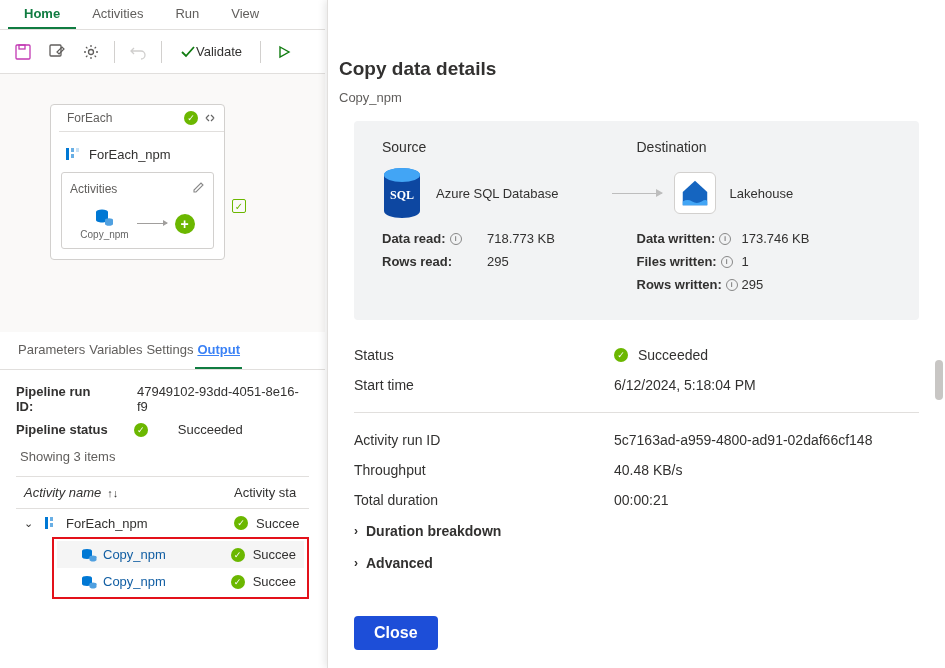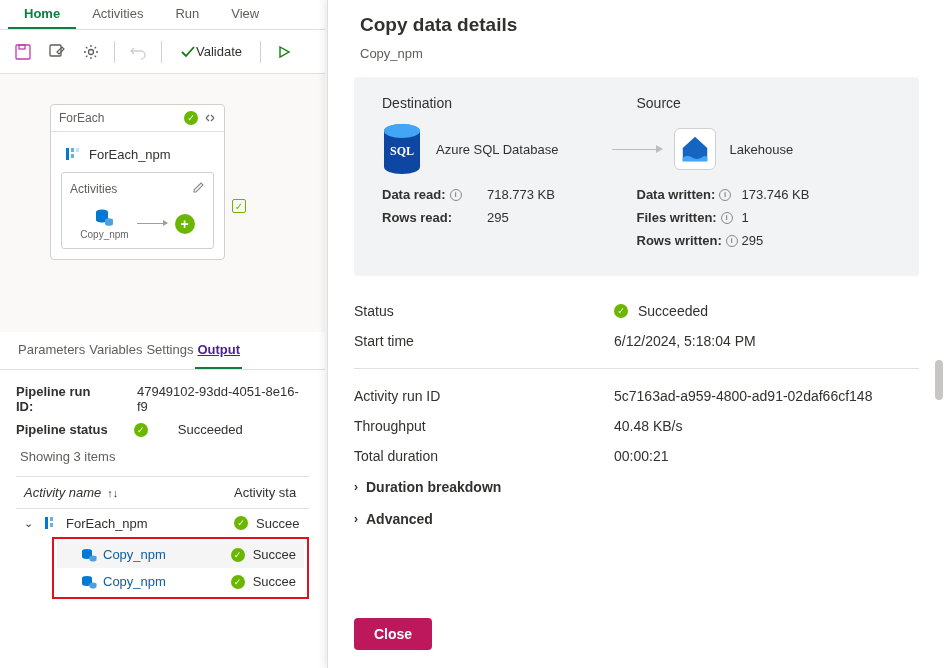--- a/index.html
+++ b/index.html
@@ -13,21 +13,21 @@
   
   .toolbar { display: flex; align-items: center; gap: 4px; padding: 6px 8px; border-bottom: 1px solid #e1dfdd; height: 44px; }
   .tb-btn { width: 30px; height: 30px; display: inline-flex; align-items: center; justify-content: center; border: 1px solid transparent; border-radius: 3px; cursor: pointer; background: transparent; }
   .tb-sep { width: 1px; height: 22px; background: #d2d0ce; margin: 0 4px; }
   .validate-btn { display: inline-flex; align-items: center; padding: 4px 10px; cursor: pointer; }
   .save-icon-p { color: #c239b3; }
   
   .canvas { background: #faf9f8; padding: 30px 50px; position: relative; height: 258px; }
   
   .foreach-box { background: #fff; border: 1px solid #d2d0ce; border-radius: 4px; width: 175px; position: relative; }
-  .foreach-header { display: flex; align-items: center; justify-content: space-between; padding: 6px 8px; border-bottom: 1px solid #e1dfdd; }
+  .foreach-header { display: flex; align-items: center; justify-content: space-between; padding: 6px 8px; border-bottom: 1px solid #e1dfdd; margin-left: 8px; }
   .foreach-title { font-size: 12px; color: #605e5c; }
   .icon-row { display: flex; gap: 6px; align-items: center; }
   .success-circle { width: 14px; height: 14px; background: #6bb700; border-radius: 50%; display: inline-flex; align-items: center; justify-content: center; color: #fff; font-size: 9px; }
   
   .foreach-body { padding: 10px; }
   .foreach-name-row { display: flex; align-items: center; gap: 8px; padding: 4px 0 10px 4px; }
   .loop-icon { width: 16px; height: 16px; }
   
   .activities-box { border: 1px solid #d2d0ce; border-radius: 3px; padding: 8px; }
   .activities-head { display: flex; justify-content: space-between; align-items: center; font-size: 12px; color: #605e5c; }
@@ -35,21 +35,21 @@
   .act-flow { display: flex; align-items: center; gap: 8px; margin-top: 10px; justify-content: center; }
   .copy-mini { text-align: center; font-size: 10px; color: #666; }
   .db-icon-mini { width: 20px; height: 20px; margin: 0 auto; }
   .arrow-line { width: 30px; height: 1px; background: #a19f9d; position: relative; }
   .arrow-line::after { content: ''; position: absolute; right: -1px; top: -3px; border-left: 5px solid #a19f9d; border-top: 3.5px solid transparent; border-bottom: 3.5px solid transparent; }
   .plus-circle { width: 20px; height: 20px; background: #6bb700; border-radius: 50%; display: flex; align-items: center; justify-content: center; color: #fff; font-size: 14px; font-weight: bold; cursor: pointer; }
   .post-check { position: absolute; left: 232px; top: 125px; width: 14px; height: 14px; border: 1px solid #6bb700; border-radius: 2px; display:flex; align-items:center; justify-content:center; color:#6bb700; font-size:10px; }
   
   .lower-tabs { display: flex; border-bottom: 1px solid #e1dfdd; padding: 0 16px; }
   .lower-tab { padding: 10px 2px; cursor: pointer; color: #605e5c; border-bottom: 2px solid transparent; }
-  .lower-tab.active { color: #4c1d95; border-bottom-color: #107c41; font-weight: 600; text-decoration: underline; }
+  .lower-tab.active { color: #3b82f6; border-bottom-color: #107c41; font-weight: 600; text-decoration: underline; }
   
   .details-pane { padding: 14px 16px; }
   .d-row { display: flex; gap: 26px; align-items: center; margin-bottom: 8px; font-size: 13px; }
   .d-label { font-weight: 600; }
   .success-circle2 { width: 14px; height: 14px; background: #6bb700; border-radius: 50%; display: inline-flex; align-items: center; justify-content: center; color: #fff; font-size: 9px; margin-right: 4px;}
   .showing { color: #605e5c; padding: 4px 4px 12px; }
   
   .table-head { display: flex; border-top: 1px solid #e1dfdd; border-bottom: 1px solid #e1dfdd; padding: 8px 8px; font-size: 13px; }
   .th-name { width: 210px; display: flex; align-items: center; gap: 6px; font-style: italic; }
   .th-stat { flex: 1; }
@@ -60,21 +60,21 @@
   .tr-stat { flex: 1; display: flex; align-items: center; gap: 4px; }
   .chevron { width: 16px; display:inline-block; cursor:pointer; font-size: 11px; }
   .loop-small { width: 16px; height: 16px; margin: 0 6px 0 4px; }
   .db-small { width: 16px; height: 14px; margin: 0 6px 0 0px; }
   .link { color: #115ea3; cursor: pointer; }
   .highlight-box { border: 2px solid #e3111a; margin-left: 36px; padding: 2px 3px; }
   .table-row.alt { background: #f5f5f5; }
   
   
   .panel { position: absolute; top: 0; right: 0; width: 618px; height: 668px; background: #fff; border-left: 1px solid #e1dfdd; box-shadow: -2px 0 8px rgba(0,0,0,0.1); display: flex; flex-direction: column; }
-  .panel-header { padding: 14px 32px 0; }
+  .panel-header { padding: 14px 11px 0; margin-top: 44px; }
   .panel-title { font-size: 19px; font-weight: 600; margin-bottom: 10px; }
   .panel-subtitle { font-size: 13px; color: #605e5c; margin-bottom: 16px; }
   .panel-body { padding: 0 26px; flex: 1; overflow-y: auto; }
   
   .src-dest-box { background: #f2f3f4; border-radius: 4px; padding: 18px 28px 20px; }
   .src-dest-head { display: flex; }
   .sd-col { flex: 1; }
   .sd-heading { font-size: 14px; color: #323130; margin-bottom: 12px; }
   .src-dest-icons { display: flex; align-items: center; }
   .ic-wrap { display: flex; align-items: center; gap: 14px; flex: 1; }
@@ -94,21 +94,21 @@
   .meta-section { margin-top: 20px; }
   .meta-row { display: flex; align-items: center; padding: 7px 0; font-size: 14px; }
   .meta-label { width: 260px; font-weight: 400; }
   .meta-val { display: flex; align-items: center; gap: 6px; }
   .hr { border: none; border-top: 1px solid #e1dfdd; margin: 12px 0; }
   
   .expandable { display: flex; align-items: center; gap: 8px; padding: 8px 0; cursor: pointer; font-weight: 600; font-size: 14px; }
   .exp-chev { font-size: 12px; }
   
   .panel-footer { padding: 14px 26px 18px; }
-  .close-btn { background: #be185d; color: #fff; border: none; padding: 8px 20px; border-radius: 4px; font-size: 14px; font-weight: 600; cursor: pointer; }
+  .close-btn { background: #1d4ed8; color: #fff; border: none; padding: 8px 20px; border-radius: 4px; font-size: 16px; font-weight: 600; cursor: pointer; }
   
   .scroll-indicator { position: absolute; right: 2px; top: 360px; width: 8px; height: 40px; background: #c8c6c4; border-radius: 4px; }
 </style>
 </head>
 <body>
 
 <div class="main-area">
   <div class="ribbon-tabs">
     <div class="ribbon-tab active">Home</div>
     <div class="ribbon-tab">Activities</div>
@@ -285,24 +285,24 @@
 
 <div class="panel">
   <div class="panel-header">
     <div class="panel-title">Copy data details</div>
     <div class="panel-subtitle">Copy_npm</div>
   </div>
   <div class="panel-body">
     <div class="src-dest-box">
       <div class="src-dest-head">
         <div class="sd-col">
+            <div class="sd-heading">Source</div>
+          </div>
+        <div class="sd-col">
             <div class="sd-heading">Destination</div>
-          </div>
-        <div class="sd-col">
-            <div class="sd-heading">Source</div>
           </div>
       </div>
       <div class="src-dest-icons">
         <div class="ic-wrap">
           <svg class="sql-icon" viewBox="0 0 40 52">
             <ellipse cx="20" cy="8" rx="18" ry="7" fill="#1e88e5"></ellipse>
             <path d="M2 8v36c0 3.9 8 7 18 7s18-3.1 18-7V8" fill="#0d47a1"></path>
             <ellipse cx="20" cy="8" rx="18" ry="7" fill="#42a5f5"></ellipse>
             <text x="20" y="32" font-size="12" font-weight="bold" fill="#fff" text-anchor="middle" font-family="Segoe UI">SQL</text>
           </svg>

